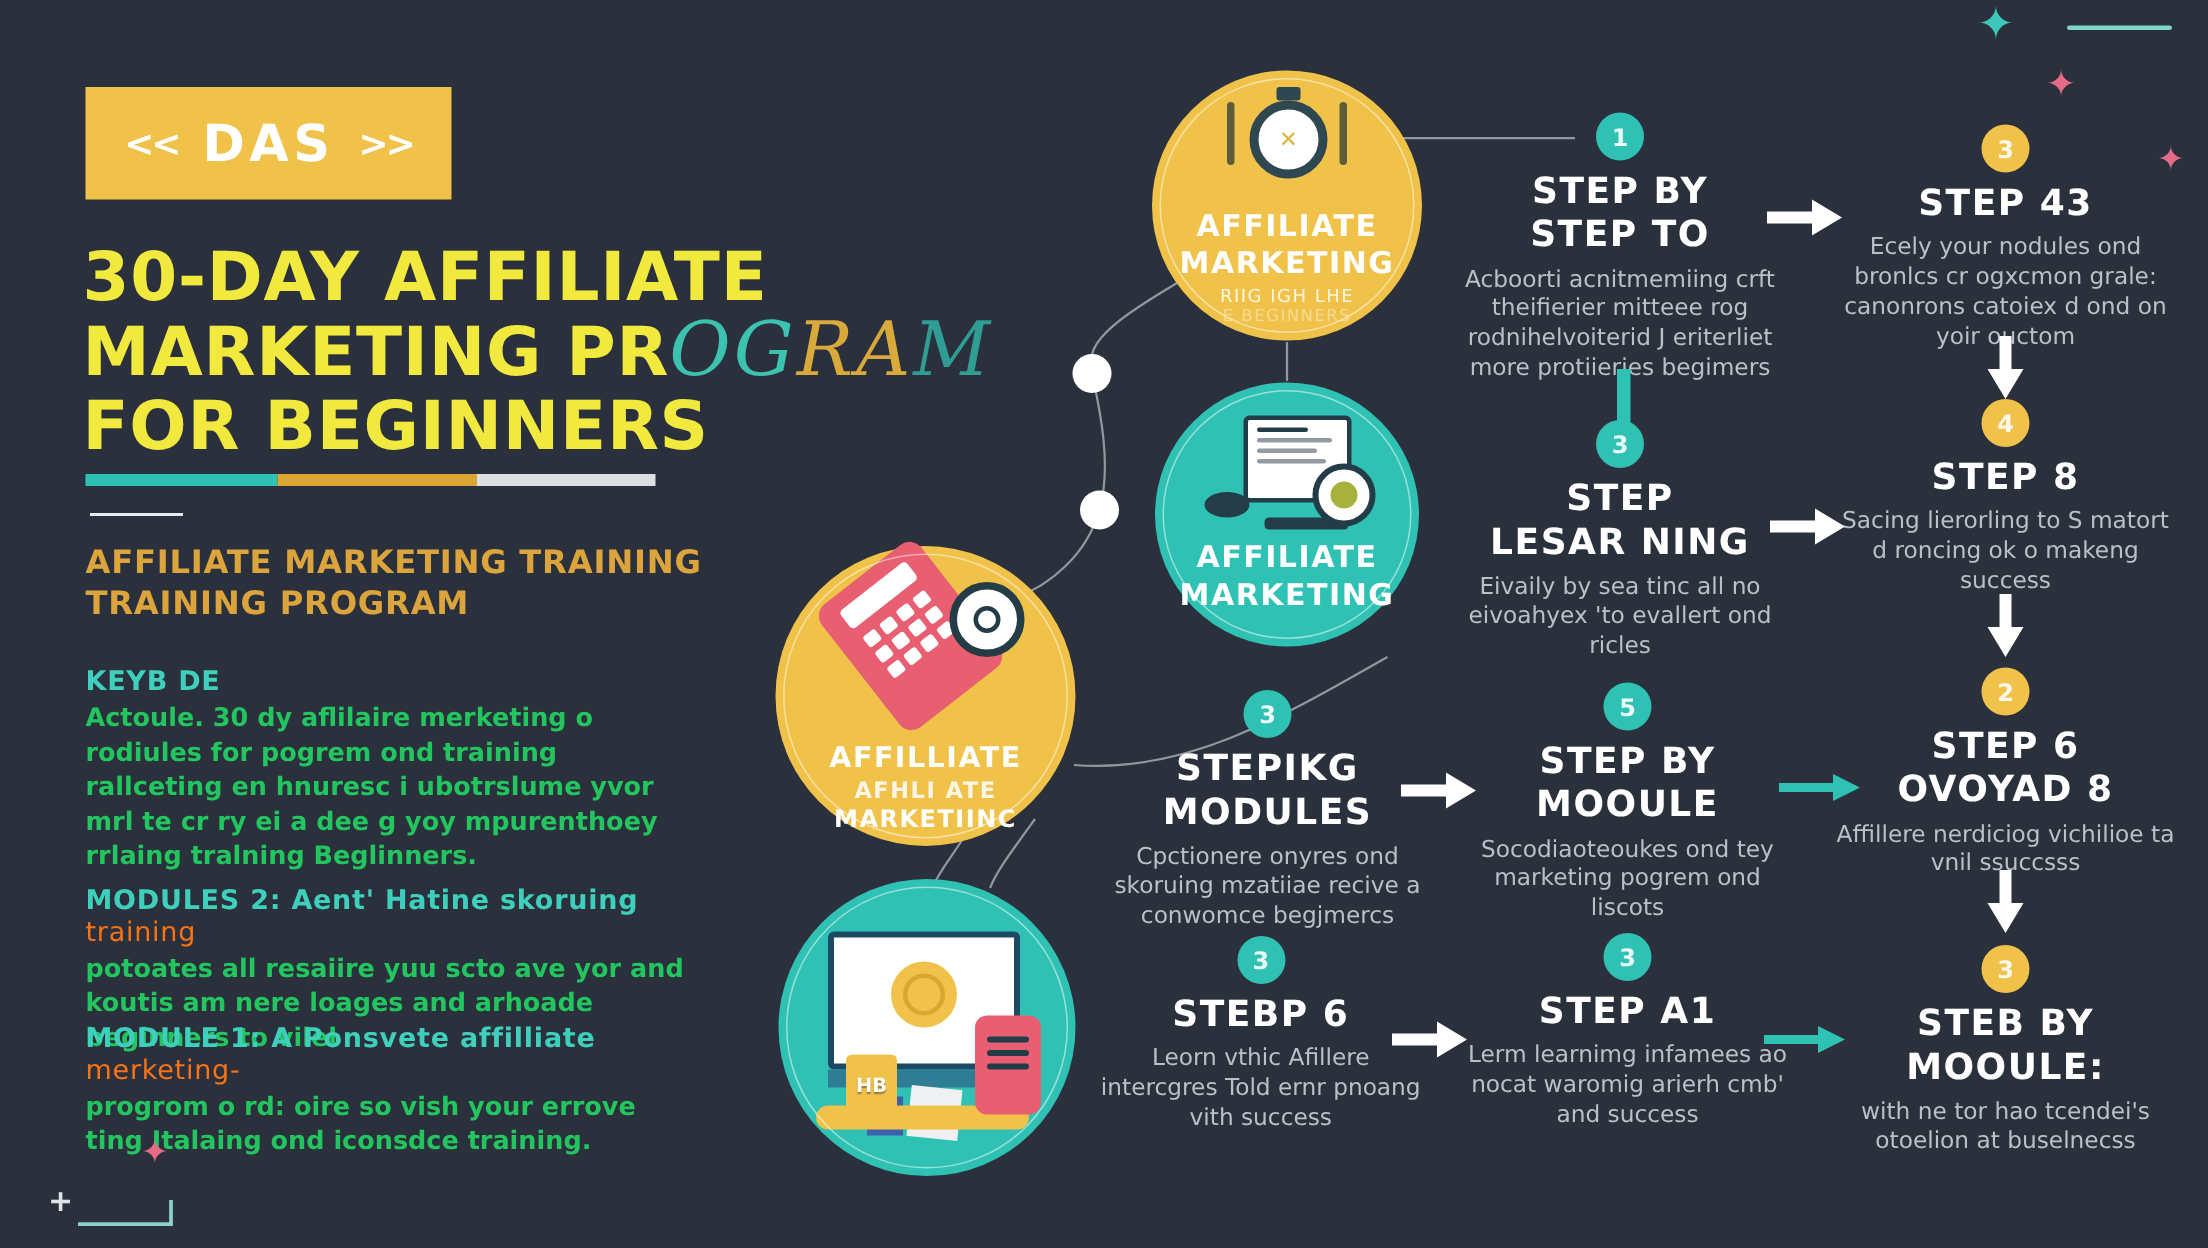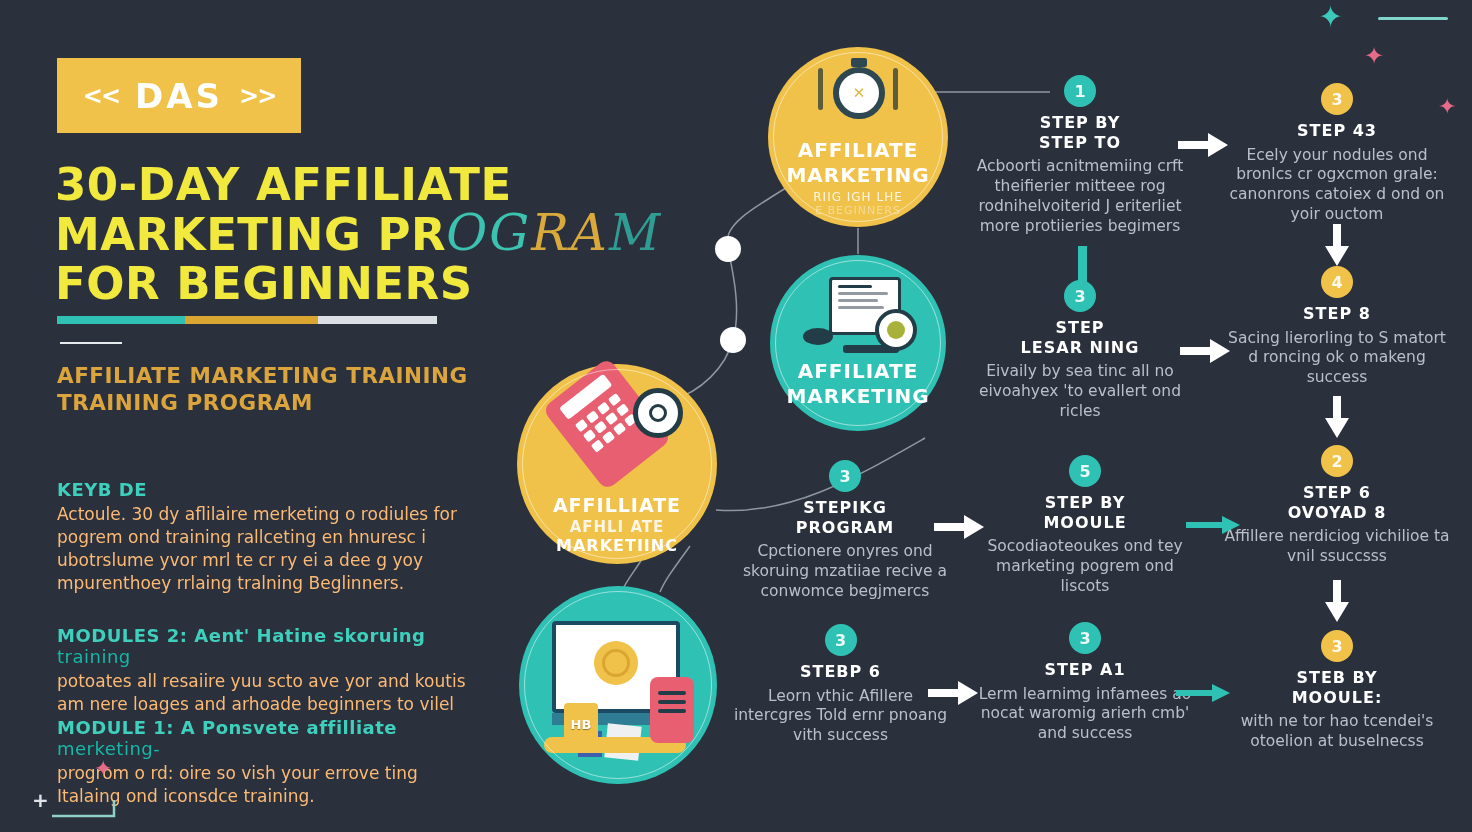--- a/index.html
+++ b/index.html
@@ -17,23 +17,23 @@
   .logo .logo-text{color:#fff;font-weight:bold;font-size:34px;letter-spacing:3px;}
   .title{position:absolute;left:55px;top:160px;color:#f2e93f;font-weight:800;font-size:45px;line-height:49px;letter-spacing:.5px;white-space:nowrap;}
   .title .script{font-family:"DejaVu Serif",serif;font-style:italic;font-size:50px;font-weight:normal;letter-spacing:2px;}
   .divider{position:absolute;left:57px;top:316px;width:380px;height:8px;display:flex;}
   .divider .seg1{width:128px;background:#2fc2b4;}
   .divider .seg2{width:133px;background:#d9a631;}
   .divider .seg3{width:119px;background:#dcdfe3;}
   .underline{position:absolute;left:60px;top:342px;width:62px;height:2px;background:#e8ebee;}
   .subtitle{position:absolute;left:57px;top:363px;color:#dca43c;font-weight:bold;font-size:21.5px;line-height:1.25;letter-spacing:.5px;}
   .para{position:absolute;left:57px;width:410px;}
-  .para-heading{color:#3ed0bd;font-weight:bold;font-size:18px;letter-spacing:.5px;margin-top:35px;}
-  .para-heading .suffix{color:#14b8a6;font-weight:normal;}
-  .para-body{color:#fdba74;font-size:17px;line-height:1.36;margin-top:3px;}
+  .para-heading{color:#3ed0bd;font-weight:bold;font-size:18px;letter-spacing:.5px;}
+  .para-heading .suffix{color:#f97316;font-weight:normal;}
+  .para-body{color:#22c55e;font-size:17px;line-height:1.36;margin-top:3px;font-weight:bold;}
   
   .circle{position:absolute;border-radius:50%;display:flex;flex-direction:column;align-items:center;justify-content:center;text-align:center;z-index:3;}
   .circle::after{content:"";position:absolute;inset:5px;border:1.5px solid rgba(255,255,255,.5);border-radius:50%;pointer-events:none;}
   .circle.yellow{background:#f0c24a;}
   .circle.teal{background:#2fc2b4;}
   .c-line1,.c-line2{color:#fff;font-weight:bold;font-size:20px;letter-spacing:1px;line-height:1.25;}
   .c-line3{color:rgba(255,255,255,.85);font-size:12px;letter-spacing:1px;margin-top:2px;}
   .c-line4{color:rgba(255,255,255,.4);font-size:11px;letter-spacing:1px;}
   
   .sw-wrap{position:relative;width:96px;height:76px;margin-bottom:4px;}
@@ -69,21 +69,21 @@
   .mon-blue{position:absolute;left:36px;top:122px;width:24px;height:26px;background:#3e5fae;}
   .mon-base{position:absolute;left:2px;top:128px;width:142px;height:16px;background:#f0c24a;border-radius:8px;}
   .mon-tag{position:absolute;left:22px;top:94px;width:34px;height:42px;background:#f0c24a;border-radius:4px;display:flex;align-items:center;justify-content:center;color:#fff;font-weight:bold;font-size:13px;text-shadow:0 1px 1px rgba(0,0,0,.4);}
   .mon-doc{position:absolute;right:0;top:68px;width:44px;height:66px;background:#e85f72;border-radius:8px;padding-top:14px;box-sizing:border-box;}
   .mon-doc i{display:block;width:28px;height:4px;background:#223d47;border-radius:2px;margin:0 auto 5px;}
   
   .step{position:absolute;text-align:center;z-index:2;}
   .badge{width:32px;height:32px;border-radius:50%;margin:0 auto 6px;display:flex;align-items:center;justify-content:center;font-weight:bold;font-size:16px;}
   .badge.teal{background:#2fc2b4;color:#eafaf8;}
   .badge.yellow{background:#f0c24a;color:rgba(255,255,255,.9);}
-  .step-title{color:#fff;font-weight:bold;font-size:16px;line-height:1.22;letter-spacing:1px;}
+  .step-title{color:#fff;font-weight:bold;font-size:24px;line-height:1.22;letter-spacing:1px;}
   .step-body{color:#b9c0ca;font-size:15.5px;line-height:1.28;margin-top:5px;}
   .teal-vbar{position:absolute;left:1078px;top:246px;width:9px;height:38px;background:#2fc2b4;z-index:2;}
   .arrow{position:absolute;z-index:2;}
   .arrow svg{display:block;}
   
   .lines{position:absolute;left:0;top:0;z-index:1;}
   .lines path{stroke:#9ba3ad;stroke-width:1.5;fill:none;opacity:.9;}
   .sparkle{position:absolute;z-index:4;line-height:1;}
   .sparkle.teal{color:#3cc8ba;}
   .sparkle.pink{color:#e56b88;}
@@ -265,21 +265,21 @@
       </div>
     <div class="step-body">Lerm learnimg infamees ao nocat waromig arierh cmb' and success</div>
   </div>
 
   <div class="step" style="left:730px;top:460px;width:230px">
     <div class="badge teal">
         <span>3</span>
       </div>
     <div class="step-title">
         <div>STEPIKG</div>
-        <div>PROGRAM</div>
+        <div>MODULES</div>
       </div>
     <div class="step-body">Cpctionere onyres ond skoruing mzatiiae recive a conwomce begjmercs</div>
   </div>
 
   <div class="step" style="left:728px;top:624px;width:225px">
     <div class="badge teal">
         <span>3</span>
       </div>
     <div class="step-title">
         <div>STEBP 6</div>

